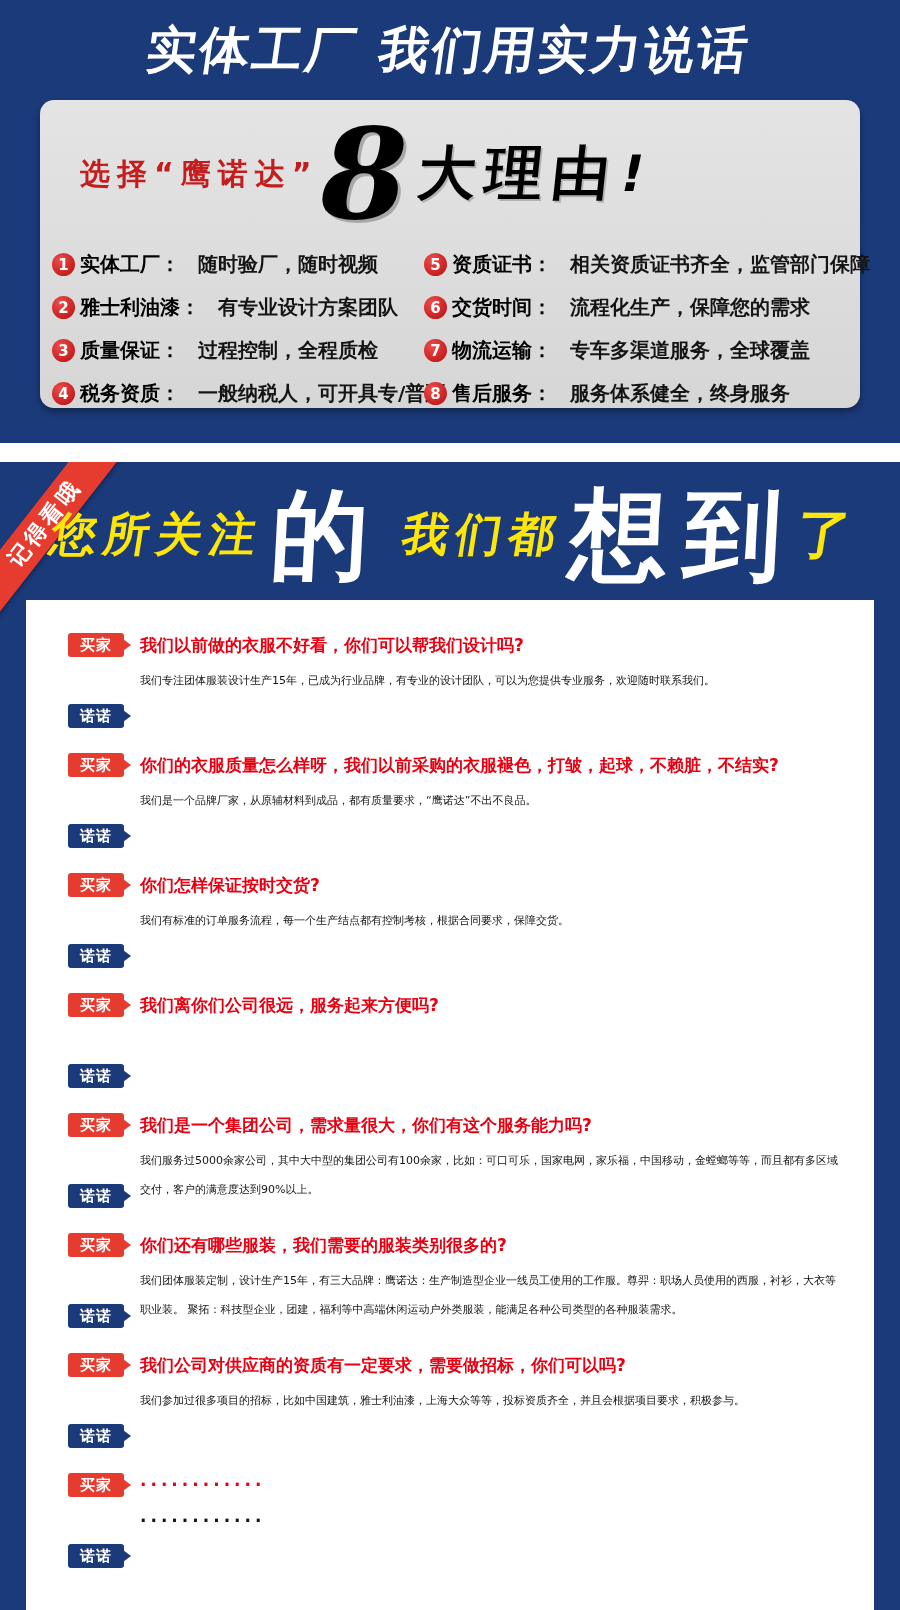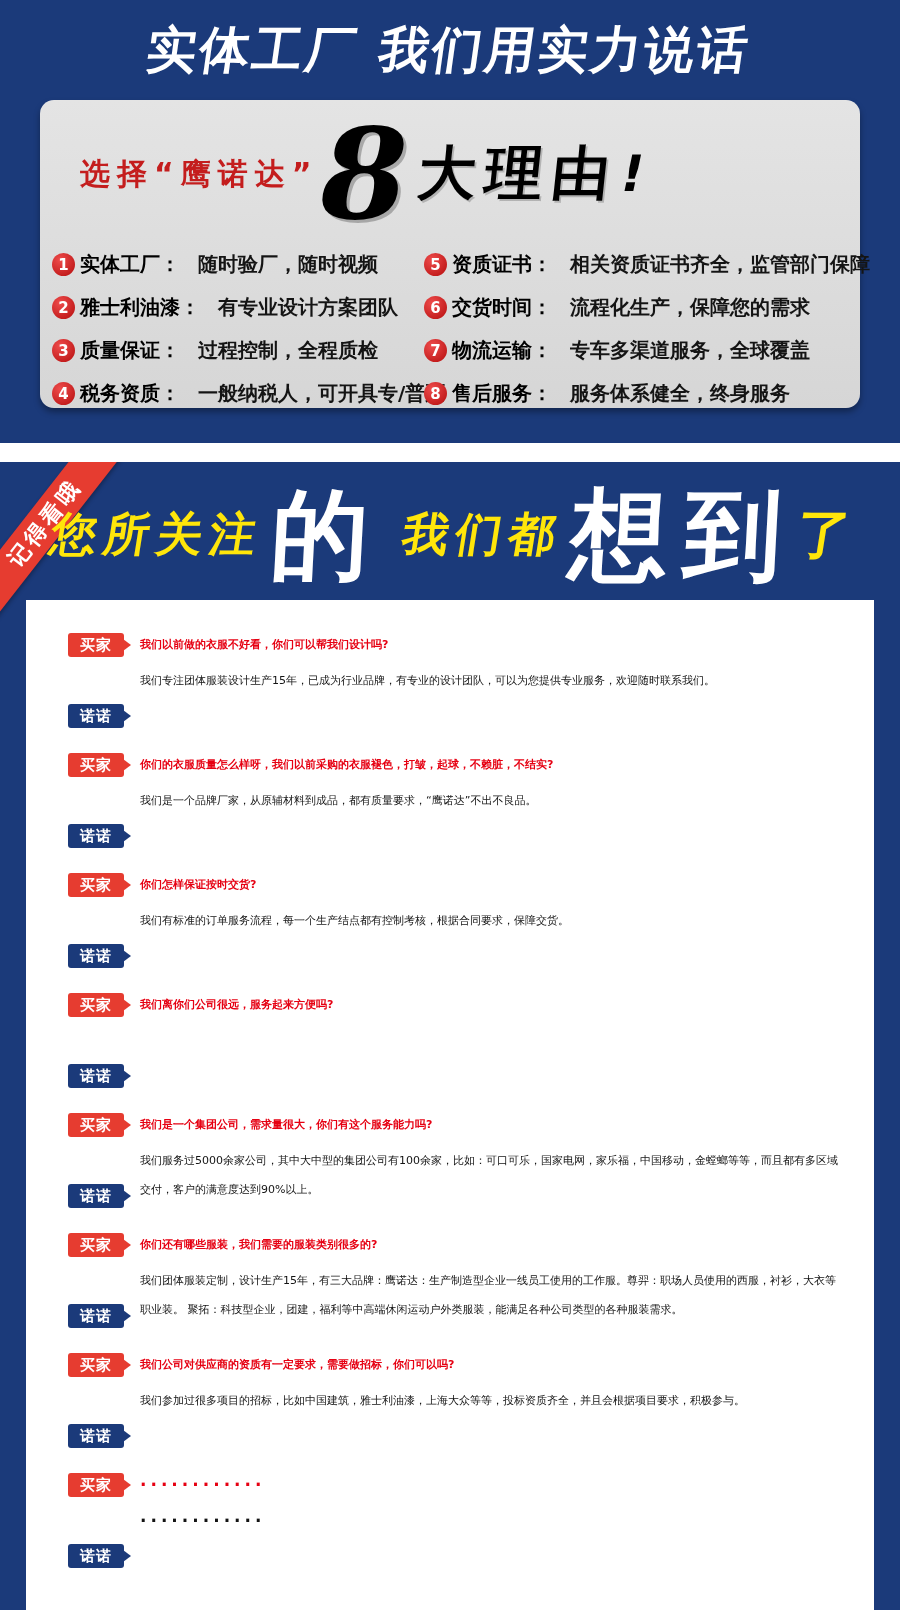--- a/index.html
+++ b/index.html
@@ -73,21 +73,21 @@
     display:flex; align-items:center; justify-content:center;
     position:relative; margin-right:16px; margin-top:1px;
   }
   .tag::after {
     content:""; position:absolute; right:-7px; top:50%; transform:translateY(-50%);
     border-top:6px solid transparent; border-bottom:6px solid transparent;
     border-left:8px solid #000;
   }
   .tag-buyer { background:#e63c30; } .tag-buyer::after { border-left-color:#e63c30; }
   .tag-seller { background:#1b3a7a;margin-top:36px; } .tag-seller::after { border-left-color:#1b3a7a; }
-  .q-text { color:#e60012; font-weight:bold; font-size:11px; line-height:26px; width:700px; }
+  .q-text { color:#e60012; font-weight:bold; font-size:17px; line-height:26px; width:700px; }
   .a-text { color:#141414; font-size:11px; line-height:29px; width:700px; margin-top:-2px; }
   .dots { letter-spacing:4px; font-weight:bold; font-size:17px; line-height:26px; }
   .dots-red { color:#e60012; }
   .dots-black { color:#141414; }
 
   .qa-footer {
     color:#fff; font-size:34px; font-weight:bold;
     letter-spacing:3px; margin-top:34px;
   }
 </style>

